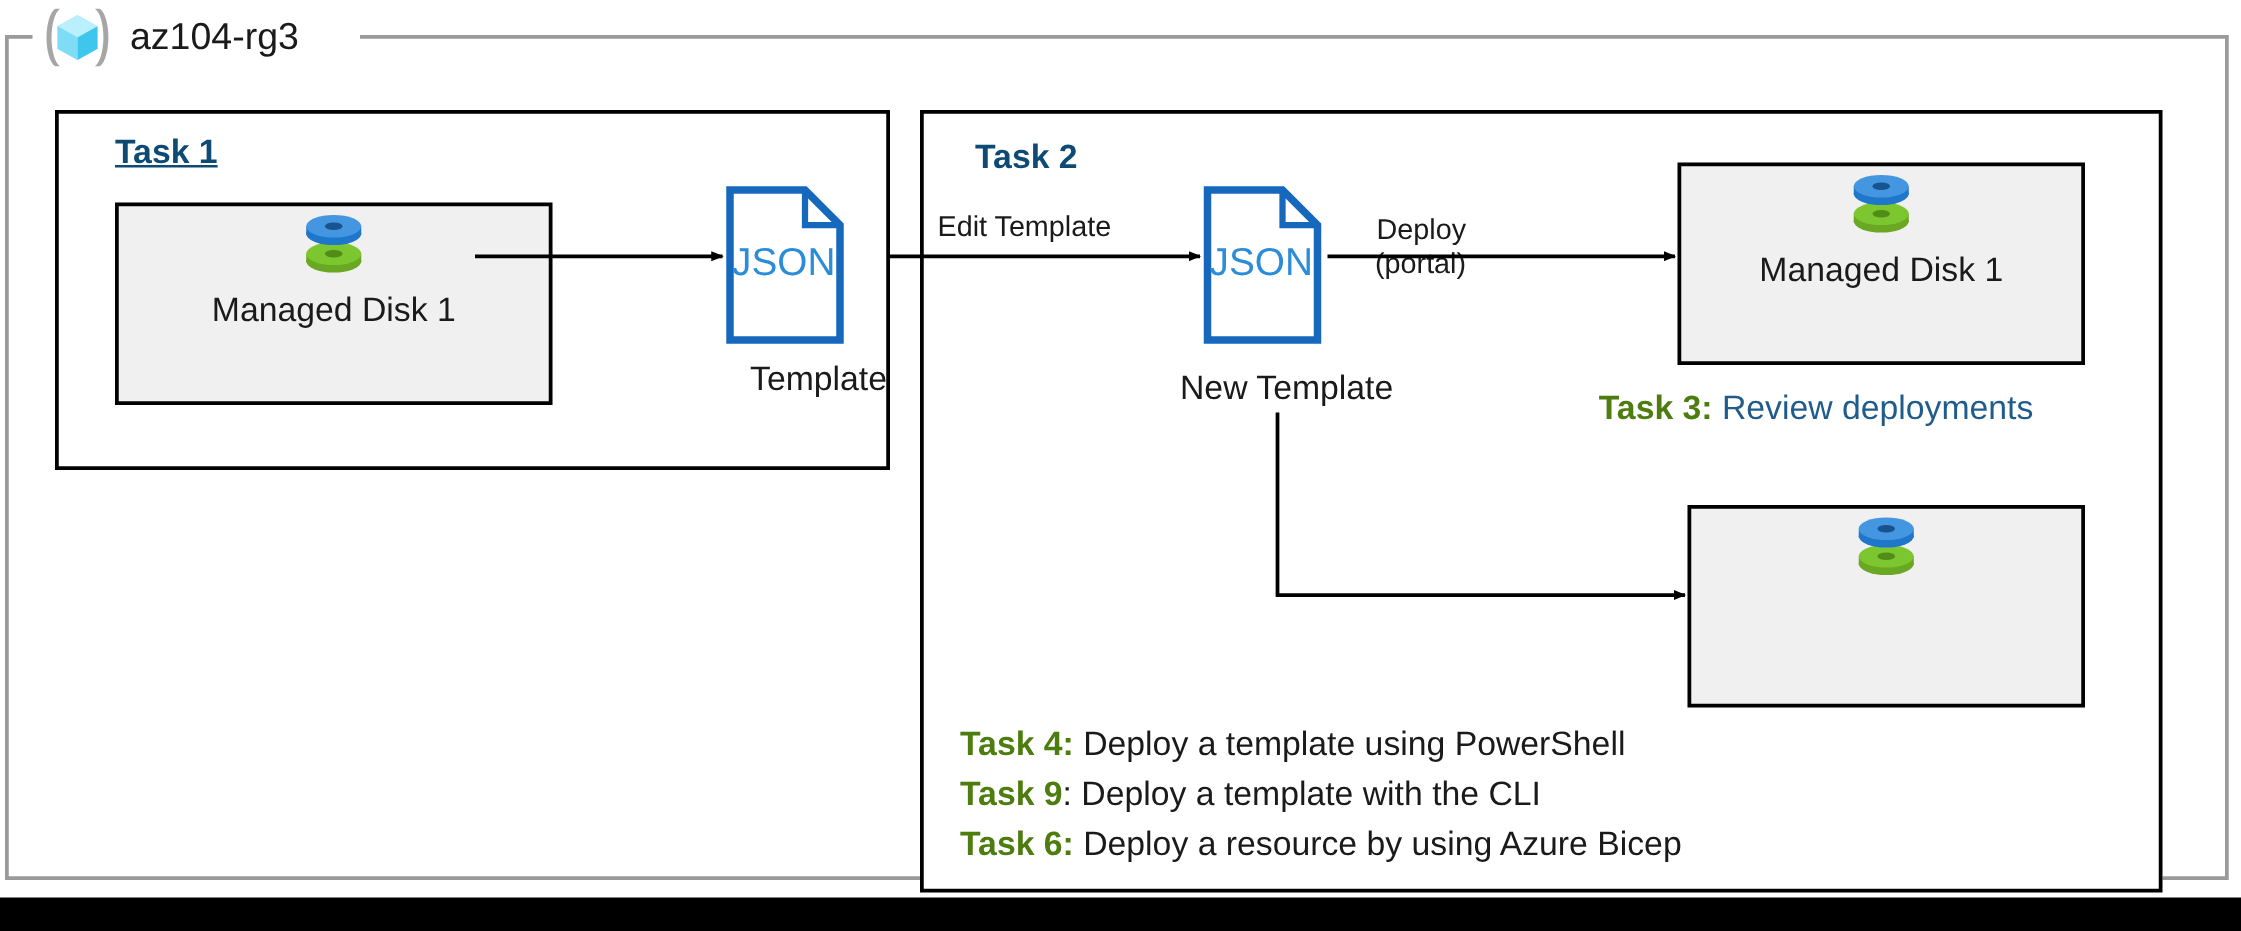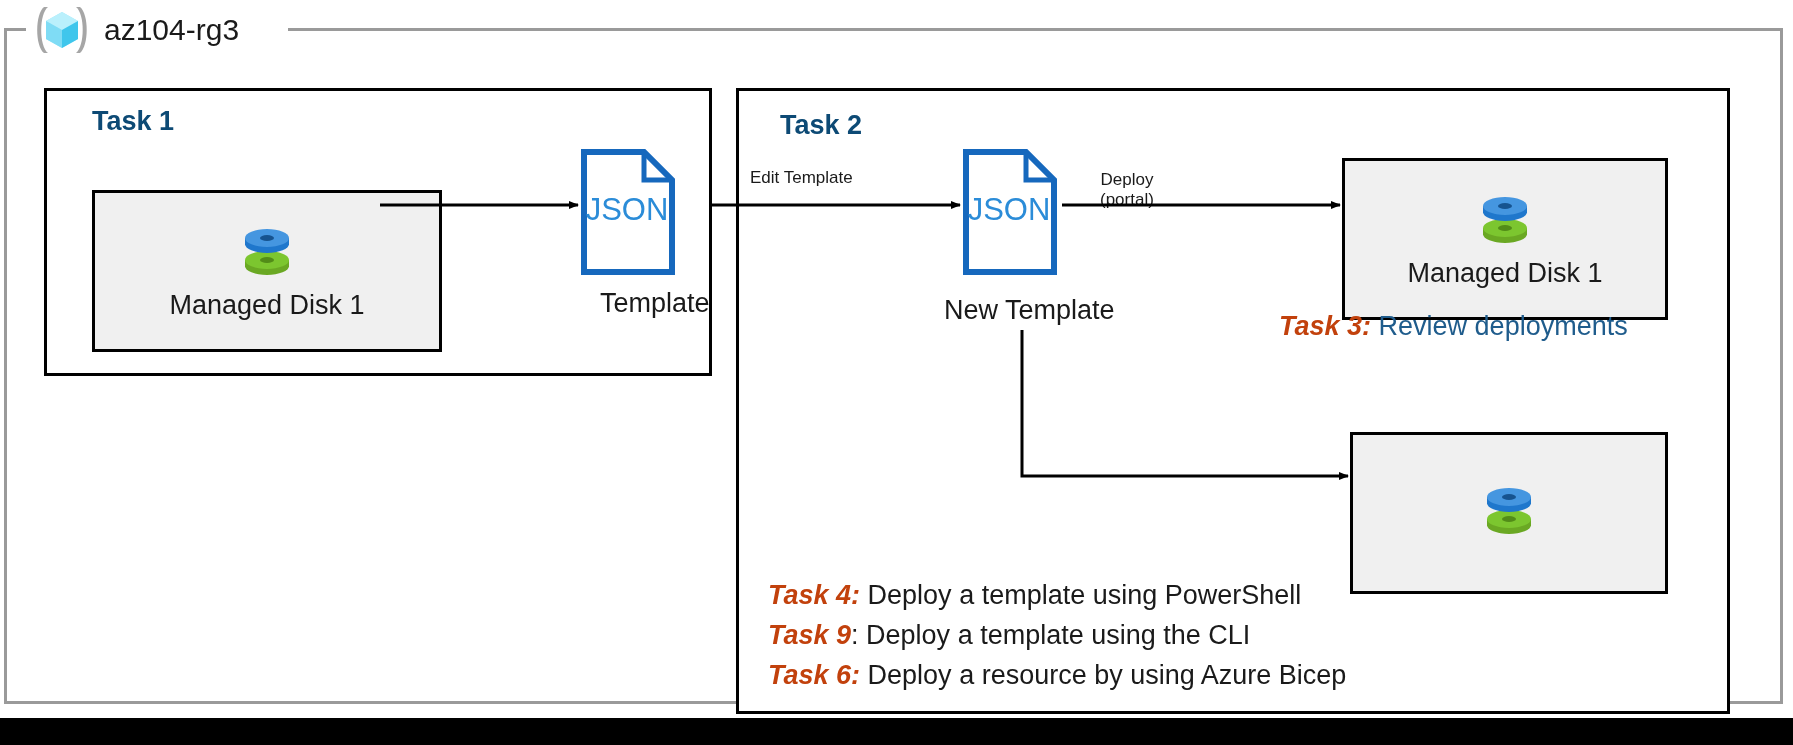--- a/index.html
+++ b/index.html
@@ -78,34 +78,32 @@
   #task1-panel { left: 44px;  top: 88px;  width: 668px; height: 288px; }
   #task2-panel { left: 736px; top: 88px;  width: 994px; height: 626px; }
 
   .task-heading {
     position: absolute;
     font-size: 27px;
     font-weight: bold;
     color: #0d4a75;
     white-space: nowrap;
   }
-  #task1-heading { left: 92px;  top: 106px; }
+  #task1-heading { left: 92px;  top: 106px; text-decoration: underline; }
   #task2-heading { left: 780px; top: 110px; }
 
   
   .res-box {
     position: absolute;
     background: #f0f0f0;
     border: 3px solid #000000;
     box-sizing: border-box;
     display: flex;
     flex-direction: column;
     align-items: center;
-    justify-content: center;
-    margin-top: 28px;
   }
   .res-label {
     font-size: 27px;
     color: #1a1a1a;
     white-space: nowrap;
     margin-top: 4px;
   }
   #disk-box-1 { left: 92px;  top: 162px; width: 350px; height: 162px; }
   #disk-box-2 { left: 1342px; top: 130px; width: 326px; height: 162px; }
   #disk-box-3 { left: 1350px; top: 404px; width: 318px; height: 162px; }
@@ -138,40 +136,39 @@
   #wires {
     position: absolute;
     left: 0; top: 0;
     width: 1793px; height: 745px;
     pointer-events: none;
   }
 
   
   .edge-label {
     position: absolute;
-    font-size: 17px;
-    color: #1a1a1a;
-    white-space: nowrap;
-    text-align: center;
+    font-size: 23px;
+    color: #1a1a1a;
+    white-space: nowrap;
+    text-align: right;
     line-height: 1.18;
   }
   #edit-template-label { left: 750px;  top: 168px; }
   #deploy-label        { left: 1100px; top: 170px; }
 
   
   .task-note {
     position: absolute;
     font-size: 27px;
     white-space: nowrap;
     color: #1a1a1a;
   }
   .task-note .tk {
     font-weight: bold;
-    color: #c2410c;
-    font-style: italic;
+    color: #4d7c0f;
   }
   .task-note .tk-body-blue { color: #1f5c8c; }
   #task3-note { left: 1279px; top: 311px; }
   #task4-note { left: 768px;  top: 580px; }
   #task5-note { left: 768px;  top: 620px; }
   #task6-note { left: 768px;  top: 660px; }
 </style>
 </head>
 <body>
 
@@ -295,21 +292,21 @@
 
   <div class="task-note" id="task3-note">
     <span class="tk">Task 3:</span>
     <span class="tk-body-blue">Review deployments</span>
   </div>
   <div class="task-note" id="task4-note">
     <span class="tk">Task 4:</span>
     <span>Deploy a template using PowerShell</span>
   </div>
   <div class="task-note" id="task5-note">
-    <span class="tk">Task 9</span><span>: </span><span>Deploy a template using the CLI</span>
+    <span class="tk">Task 9</span><span>: </span><span>Deploy a template with the CLI</span>
   </div>
   <div class="task-note" id="task6-note">
     <span class="tk">Task 6:</span>
     <span>Deploy a resource by using Azure Bicep</span>
   </div>
 
   <div class="bottom-band"></div>
 </div>
 
 </body></html>

